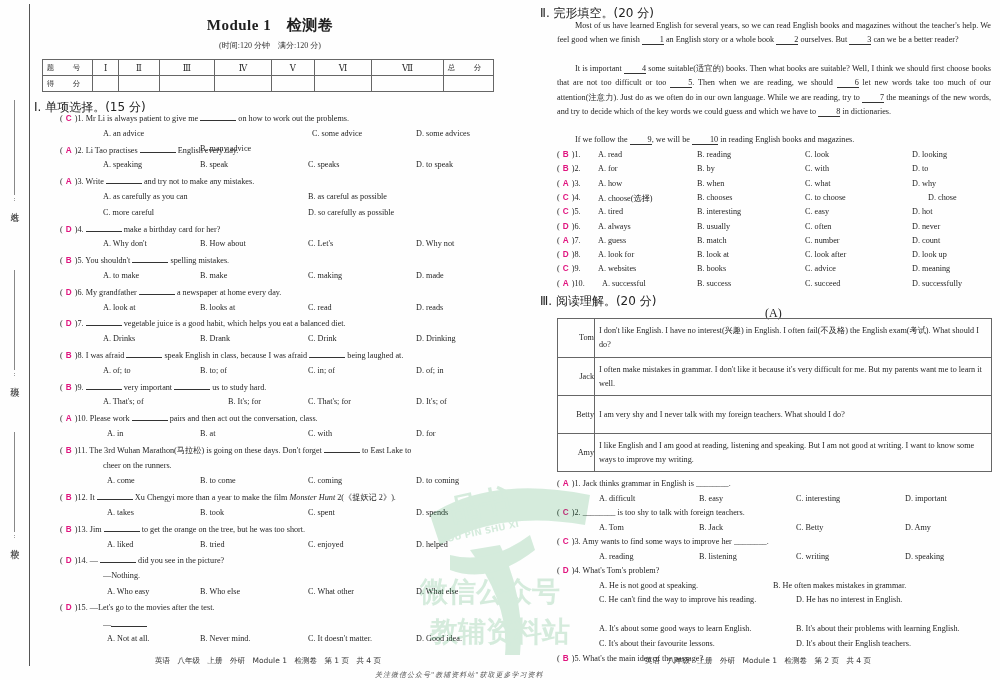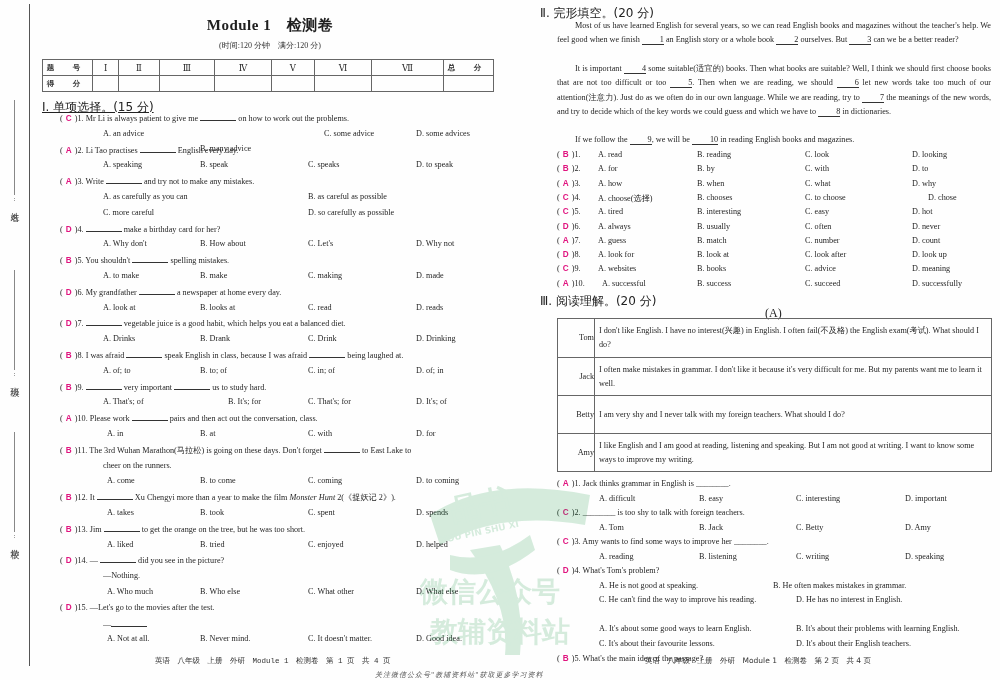--- a/index.html
+++ b/index.html
@@ -12,21 +12,21 @@
   .side-field { position: absolute; left: 8px; display: flex; flex-direction: column; align-items: center; }
   .side-field .line { width: 1px; background: #888; }
   .side-field .lbl { writing-mode: vertical-rl; font-family: "DejaVu Sans", sans-serif; font-size: 9px; color: #444; margin-top: 2px; letter-spacing: 1px; }
   .side-field .colon { font-size: 7px; color: #555; }
 
   .title { position: absolute; top: 16px; left: 0; width: 540px; text-align: center; font-size: 15px; font-weight: bold; letter-spacing: 0.5px; }
   .subtitle { position: absolute; top: 40px; left: 0; width: 540px; text-align: center; font-size: 8px; color: #333; }
 
   table.score { position: absolute; top: 59px; left: 42px; width: 452px; border-collapse: collapse; border: 1px solid #333; }
   table.score td { border: 1px solid #666; height: 16px; text-align: center; font-size: 8.5px; }
-  table.score td.hdr { width: 50px; letter-spacing: 8px; font-family: "DejaVu Sans", sans-serif; font-size: 7.5px; color: #333; font-weight: bold; }
+  table.score td.hdr { width: 50px; letter-spacing: 8px; font-family: "DejaVu Sans", sans-serif; font-size: 7.5px; color: #333; }
 
   .sec-title { position: absolute; font-family: "DejaVu Sans", sans-serif; font-size: 12px; color: #222; }
 
   .q { position: absolute; white-space: nowrap; }
   .ans { color: #e0147f; font-weight: bold; display: inline-block; width: 12px; text-align: center; font-family: "Liberation Sans", sans-serif; }
   .paren { display: inline-block; }
   .blank { display: inline-block; width: 36px; border-bottom: 1px solid #333; height: 8px; vertical-align: baseline; }
   .opt { position: absolute; white-space: nowrap; }
 
   .cloze-p { position: absolute; left: 57px; width: 434px; line-height: 14.3px; text-align: justify; font-size: 8.2px; }
@@ -88,27 +88,27 @@
       <td></td>
       <td></td>
       <td></td>
       <td></td>
       <td></td>
       <td></td>
     </tr>
   </tbody>
     </table>
 
-  <div class="sec-title" style="top:99px;left:42px;text-decoration:underline;">Ⅰ. 单项选择。(15 分)</div>
+  <div class="sec-title" style="top:99px;left:34px;">Ⅰ. 单项选择。(15 分)</div>
 
   <div id="sec1">
       <div class="q" style="top:113px;left:60px;"><span class="paren">(</span><span class="ans">C</span><span class="paren">)</span><span>1.</span> <span>Mr Li is always patient to give me</span> <span class="blank"></span> <span>on how to work out the problems.</span> </div>
       <div class="opt" style="top:128.8px;left:103px;">A. an advice</div>
       <div class="opt" style="top:114px;left:200px;margin-top:30px;">B. many advice</div>
-      <div class="opt" style="top:128.8px;left:324px;">C. some advice</div>
+      <div class="opt" style="top:128.8px;left:312px;">C. some advice</div>
       <div class="opt" style="top:128.8px;left:416px;text-align:center;">D. some advices</div>
       <div class="q" style="top:144.60000000000002px;left:60px;"><span class="paren">(</span><span class="ans">A</span><span class="paren">)</span><span>2.</span> <span>Li Tao practises</span> <span class="blank"></span> <span>English every day.</span> </div>
       <div class="opt" style="top:160.40000000000003px;left:103px;">A. speaking</div>
       <div class="opt" style="top:160.40000000000003px;left:200px;">B. speak</div>
       <div class="opt" style="top:160.40000000000003px;left:308px;">C. speaks</div>
       <div class="opt" style="top:160.40000000000003px;left:416px;">D. to speak</div>
       <div class="q" style="top:176.20000000000005px;left:60px;"><span class="paren">(</span><span class="ans">A</span><span class="paren">)</span><span>3.</span> <span>Write</span> <span class="blank"></span> <span>and try not to make any mistakes.</span> </div>
       <div class="opt" style="top:192.00000000000006px;left:103px;">A. as carefully as you can</div>
       <div class="opt" style="top:192.00000000000006px;left:308px;">B. as careful as possible</div>
       <div class="opt" style="top:207.80000000000007px;left:103px;">C. more careful</div>
@@ -159,33 +159,33 @@
       <div class="opt" style="top:508.0000000000003px;left:200px;">B. took</div>
       <div class="opt" style="top:508.0000000000003px;left:308px;">C. spent</div>
       <div class="opt" style="top:508.0000000000003px;left:416px;">D. spends</div>
       <div class="q" style="top:523.8000000000003px;left:60px;"><span class="paren">(</span><span class="ans">B</span><span class="paren">)</span><span>13.</span> <span>Jim</span> <span class="blank"></span> <span>to get the orange on the tree, but he was too short.</span> </div>
       <div class="opt" style="top:539.6000000000003px;left:107px;">A. liked</div>
       <div class="opt" style="top:539.6000000000003px;left:200px;">B. tried</div>
       <div class="opt" style="top:539.6000000000003px;left:308px;">C. enjoyed</div>
       <div class="opt" style="top:539.6000000000003px;left:416px;">D. helped</div>
       <div class="q" style="top:555.4000000000002px;left:60px;"><span class="paren">(</span><span class="ans">D</span><span class="paren">)</span><span>14.</span> <span>—</span> <span class="blank"></span> <span>did you see in the picture?</span> </div>
       <div class="q" style="top:571.2000000000002px;left:103px;"><span>—Nothing.</span></div>
-      <div class="opt" style="top:587.0000000000001px;left:107px;">A. Who much</div>
+      <div class="opt" style="top:587.0000000000001px;left:107px;">A. Who easy</div>
       <div class="opt" style="top:587.0000000000001px;left:200px;">B. Who else</div>
       <div class="opt" style="top:587.0000000000001px;left:308px;">C. What other</div>
       <div class="opt" style="top:587.0000000000001px;left:416px;">D. What else</div>
       <div class="q" style="top:602.8000000000001px;left:60px;"><span class="paren">(</span><span class="ans">D</span><span class="paren">)</span><span>15.</span> <span>—Let's go to the movies after the test.</span> </div>
       <div class="q" style="top:618.6px;left:103px;"><span>—</span><span class="blank"></span></div>
       <div class="opt" style="top:634.4px;left:107px;">A. Not at all.</div>
       <div class="opt" style="top:634.4px;left:200px;">B. Never mind.</div>
       <div class="opt" style="top:634.4px;left:308px;">C. It doesn't matter.</div>
       <div class="opt" style="top:634.4px;left:416px;">D. Good idea.</div>
     </div>
 
-  <div class="footer" style="left:155px;font-family:Liberation Mono, monospace;">英语　八年级　上册　外研　Module 1　检测卷　第 1 页　共 4 页</div>
+  <div class="footer" style="left:155px;">英语　八年级　上册　外研　Module 1　检测卷　第 1 页　共 4 页</div>
 </div>
 
 <div class="page right"></div>
 
 <div class="sec-title" style="top:5px;left:540px;">Ⅱ. 完形填空。(20 分)</div>
 
 <div class="cloze-p" style="top:19px;left:557px;text-indent:18px;">
   <span>Most of us have learned English for several years, so we can read English books and magazines without the teacher's help. We feel good when we finish</span> <span class="ub">1</span> <span>an English story or a whole book</span> <span class="ub">2</span> <span>ourselves. But</span> <span class="ub">3</span> <span>can we be a better reader?</span>
 </div>
 <div class="cloze-p" style="top:62px;left:557px;text-indent:18px;">

